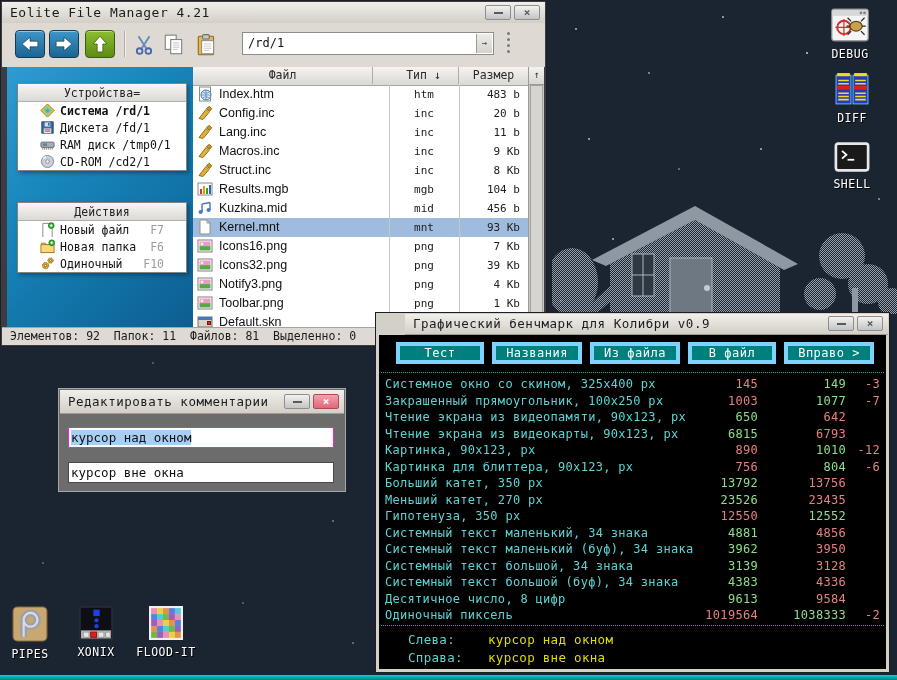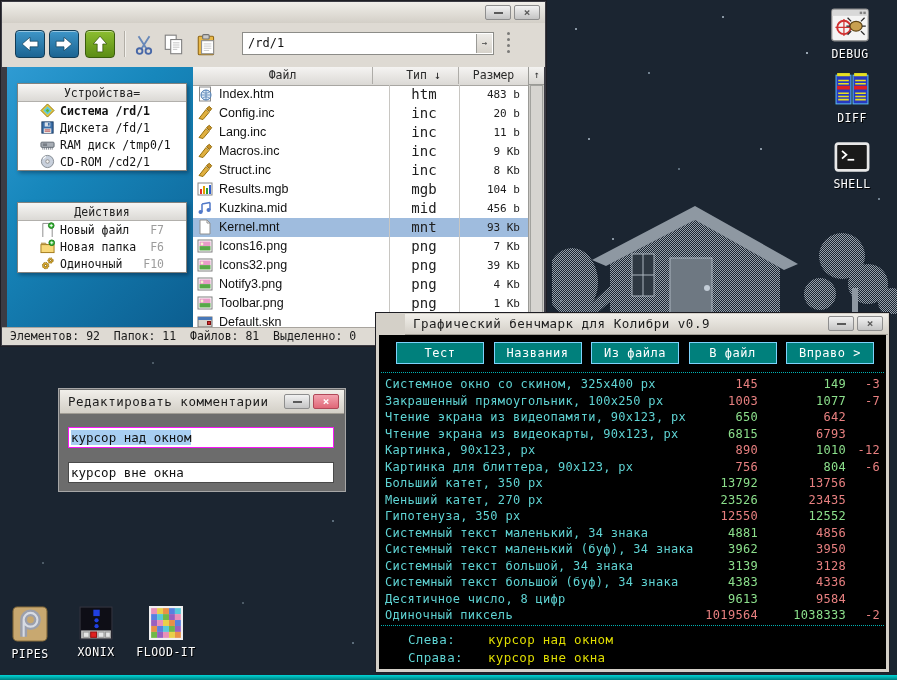--- a/index.html
+++ b/index.html
@@ -74,21 +74,21 @@
   .h1{left:0;width:180px;} .h2{left:196px;width:70px;} .h3{left:266px;width:69px;border-right:none;}
   #file-rows{position:absolute;left:0;top:18px;right:0;bottom:0;overflow:hidden;}
   .colsep{position:absolute;top:18px;bottom:0;width:1px;background:#C8C6C2;}
   .cs1{left:196px;} .cs2{left:266px;}
   .frow{position:relative;height:19px;}
   .frow.sel{background:var(--selection-blue,#9FBCDE);}
   .ficon{position:absolute;left:4px;top:1px;width:16px;height:16px;}
   .ficon svg{width:16px;height:16px;}
   .fname{position:absolute;left:26px;top:0;line-height:19px;font-family:"Liberation Sans",sans-serif;
     font-size:12.5px;color:#101010;white-space:nowrap;}
-  .ftype{position:absolute;left:196px;width:70px;top:0;line-height:19px;text-align:center;font-size:14px;color:#202020;}
+  .ftype{position:absolute;left:196px;width:70px;top:0;line-height:19px;text-align:center;font-size:11px;color:#202020;}
   .fsize{position:absolute;left:266px;width:61px;top:0;line-height:19px;text-align:right;font-size:11px;color:#202020;}
   .scroll{position:absolute;right:0;top:0;width:16px;bottom:0;background:#CCCAC6;border-left:1px solid #9A9A96;box-sizing:border-box;}
   .scroll-up{height:17px;background:linear-gradient(#F4F3F1,#D8D6D2);border-bottom:1px solid #9A9A96;
     text-align:center;font-size:10px;line-height:16px;color:#333;}
   .scroll-thumb{position:absolute;top:18px;left:1px;right:1px;bottom:2px;background:#D6D4D0;border:1px solid #A2A29E;}
   .estatus{position:absolute;left:1px;right:1px;bottom:1px;height:17px;background:#DEDAD3;
     border-top:1px solid #A8A49E;font-size:11.5px;line-height:17px;padding-left:8px;color:#1a1a1a;white-space:pre;}
   
   #cmt{left:58px;top:388px;width:288px;height:104px;background:#6C6C6C;border:1px solid #A6A6A6;}
   #cmt .tbar{height:23px;}
@@ -100,21 +100,21 @@
   .in2{top:73px;border:1px solid #4A4A4A;}
   .in1 .selhl{background:#A8CEF2;}
   
   #bench{left:375px;top:312px;width:515px;height:361px;background:#D4D0C8;}
   #bench .tbar{height:20px;margin-left:28px;}
   #bench .ttext{line-height:20px;font-size:12.5px;}
   #bench .wbtn{top:2px;}
   .bclient{position:absolute;left:3px;top:22px;right:3px;bottom:3px;background:#000;overflow:hidden;}
   .bbtns{position:absolute;top:7px;left:17px;right:12px;display:flex;justify-content:space-between;}
   .bbtn{min-width:88px;height:22px;box-sizing:border-box;background:var(--accent-teal,#00807C);
-    border:1px solid #7dd3fc;color:#fff;font-size:12px;letter-spacing:.5px;
+    border:4px solid #7dd3fc;color:#fff;font-size:12px;letter-spacing:.5px;
     display:flex;align-items:center;justify-content:center;padding:0 10px;white-space:pre;}
   .bsep{position:absolute;left:2px;right:2px;border-top:1px dotted #00B2B2;}
   .s1{top:37px;} .s2{top:290px;}
   .brows{position:absolute;top:41px;left:6px;right:6px;}
   .brow{display:grid;grid-template-columns:1fr 64px 88px 34px;height:16.5px;line-height:16px;
     font-size:12px;letter-spacing:.3px;white-space:nowrap;}
   .bv,.bd{text-align:right;}
   .cy{color:var(--bench-cyan,#5FD4D4);} .g{color:var(--bench-green,#8CE08C);}
   .r{color:var(--bench-red,#E88080);} .y{color:var(--bench-yellow,#DFDD00);}
   .bfoot{position:absolute;top:296px;left:6px;right:6px;}
@@ -216,20 +216,21 @@
             <rect x="2" y="24.4" width="5.6" height="5.6" fill="#70B848"></rect>
             <rect x="7.6" y="24.4" width="5.6" height="5.6" fill="#9860C0"></rect>
             <rect x="13.2" y="24.4" width="5.6" height="5.6" fill="#E890B8"></rect>
             <rect x="18.799999999999997" y="24.4" width="5.6" height="5.6" fill="#E8D048"></rect>
             <rect x="24.4" y="24.4" width="5.6" height="5.6" fill="#E89048"></rect>
           </svg></span><div>FLOOD-IT</div></div>
     </div>
 
   <div class="win" id="eolite">
     <div class="tbar">
+      <span class="ttext">Eolite File Manager 4.21</span>
       <div class="wbtn min">
           <div class="minbar"></div>
         </div>
       <div class="wbtn cls">×</div>
     </div>
     <div class="etoolbar">
       <div class="nav blue" style="left:13px">
         <svg width="18" height="18" viewBox="0 0 16 16">
             <polygon points="1,8 8,2 8,5.5 15,5.5 15,10.5 8,10.5 8,14" fill="#fff" stroke="#0E3A52" stroke-width=".6"></polygon>
           </svg>

